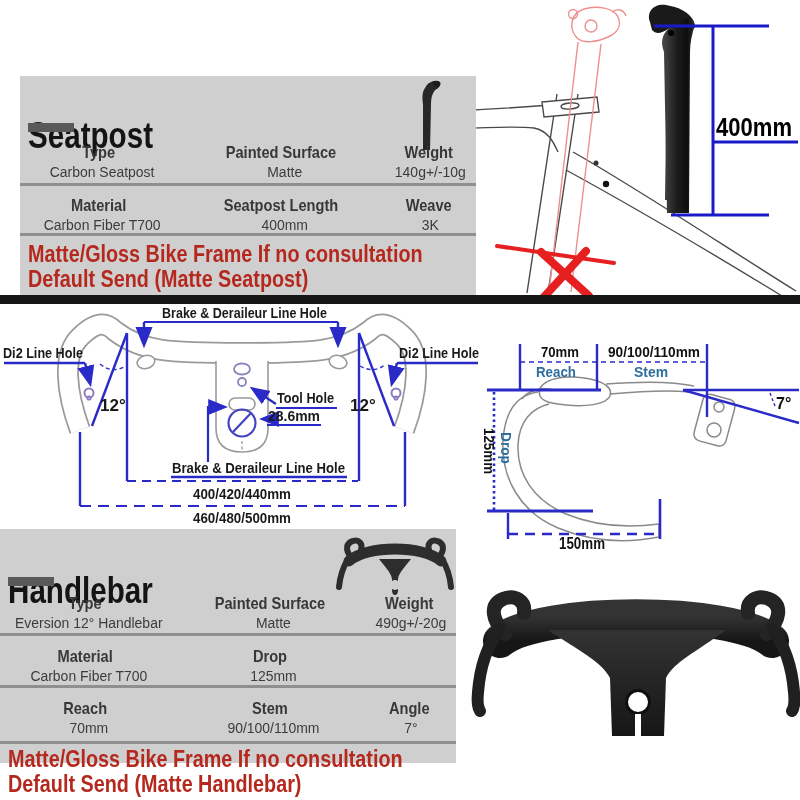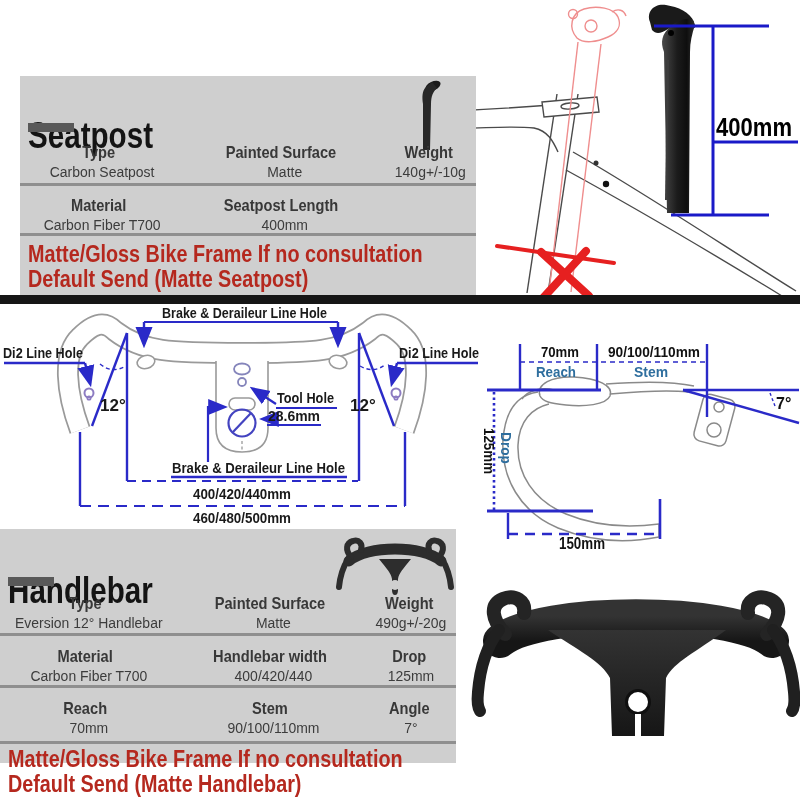--- a/index.html
+++ b/index.html
@@ -236,20 +236,24 @@
 
   <div class="spec-row cols-a" style="top:119px;height:38px;">
     <div class="spec-cell">
       <div class="spec-label">Material</div>
       <div class="spec-value">Carbon Fiber T700</div>
     </div>
     <div class="spec-cell">
       <div class="spec-label">Seatpost Length</div>
       <div class="spec-value">400mm</div>
     </div>
+    <div class="spec-cell">
+      <div class="spec-label">Weave</div>
+      <div class="spec-value">3K</div>
+    </div>
   </div>
 
   <div class="warning" style="top:166px;">
     <div>Matte/Gloss Bike Frame If no consultation</div>
     <div>Default Send (Matte Seatpost)</div>
   </div>
 </section>
 
 <div id="divider-bar"></div>
 
@@ -281,24 +285,20 @@
       <div class="spec-value">490g+/-20g</div>
     </div>
   </div>
 
   <div class="spec-row cols-b" style="top:117px;height:39px;">
     <div class="spec-cell">
       <div class="spec-label">Material</div>
       <div class="spec-value">Carbon Fiber T700</div>
     </div>
     <div class="spec-cell">
-      <div class="spec-label">Handlebar width</div>
-      <div class="spec-value">400/420/440</div>
-    </div>
-    <div class="spec-cell">
       <div class="spec-label">Drop</div>
       <div class="spec-value">125mm</div>
     </div>
   </div>
 
   <div class="spec-row cols-b" style="top:169px;height:43px;">
     <div class="spec-cell">
       <div class="spec-label">Reach</div>
       <div class="spec-value">70mm</div>
     </div>

